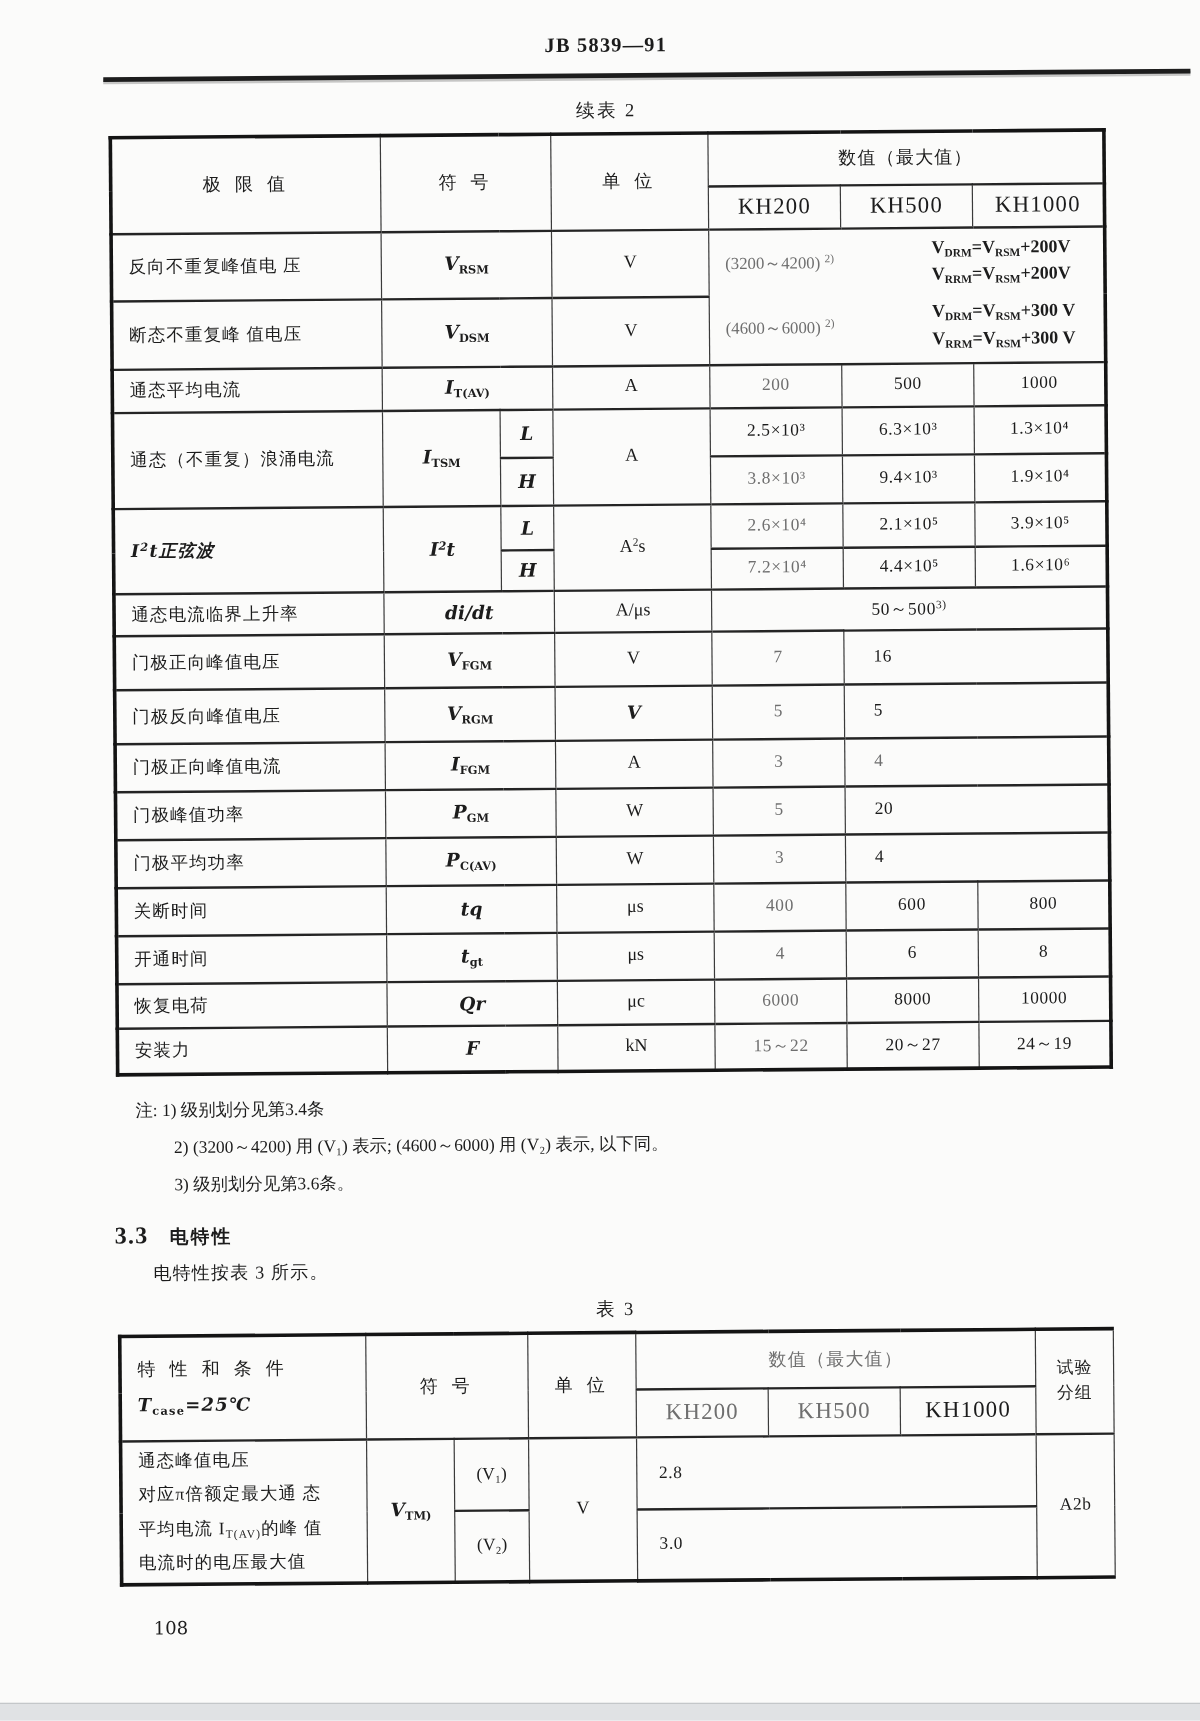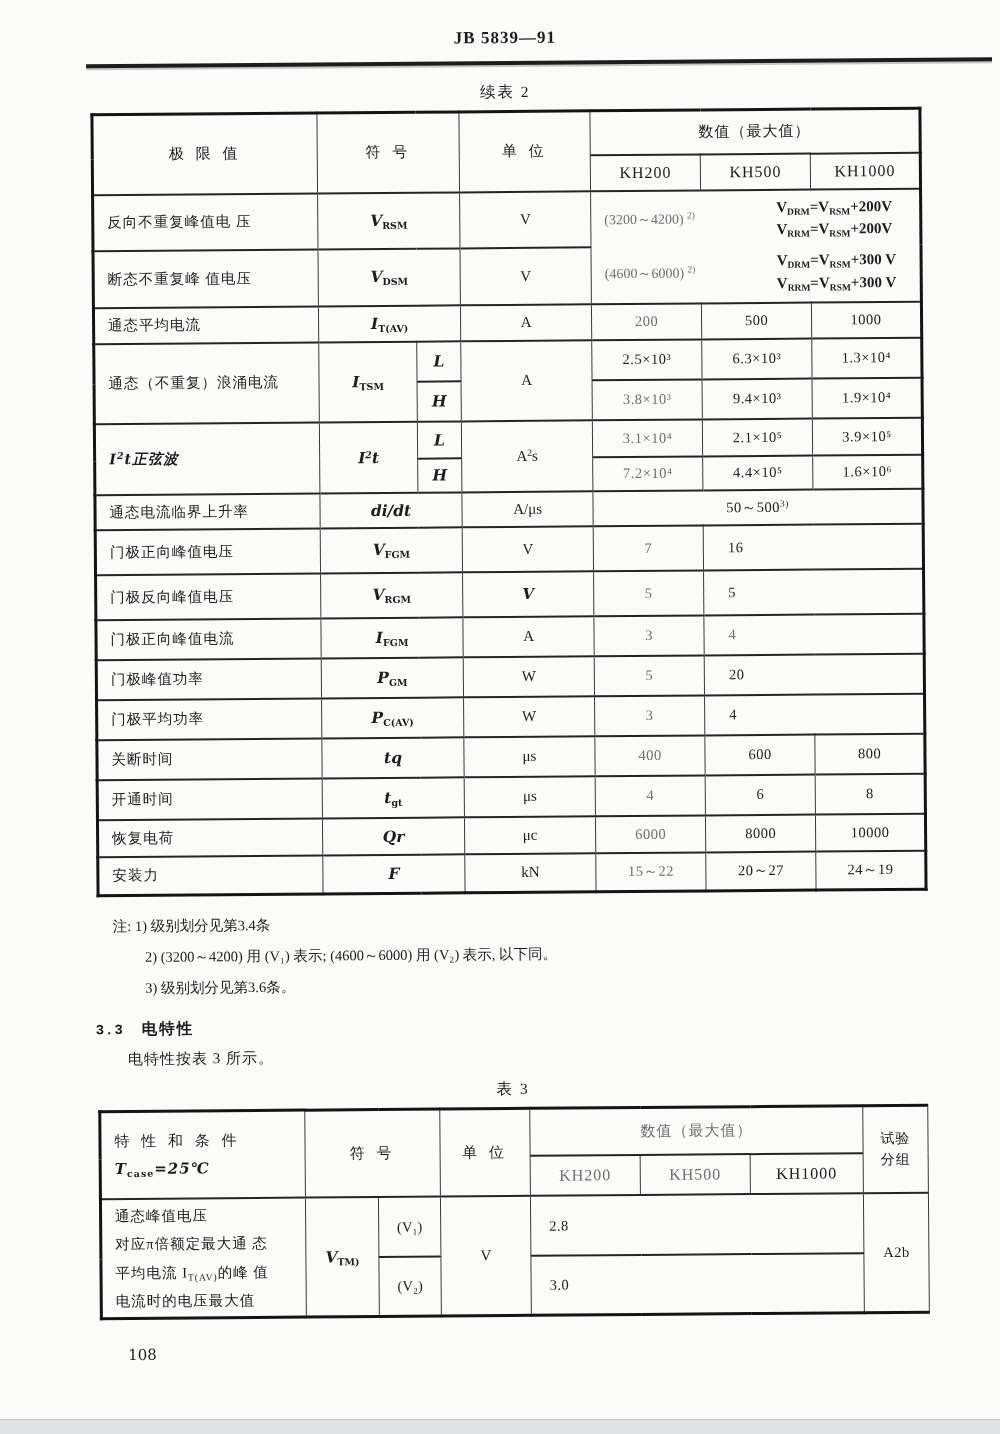--- a/index.html
+++ b/index.html
@@ -21,29 +21,29 @@
   .t3{border:3px solid #141414;border-right:none;}
   td.lbl{text-align:left;padding-left:13px;letter-spacing:1px;}
   .sym{font-style:italic;font-family:"DejaVu Serif",serif;font-size:15.5px;font-weight:600;}
   .sym sub{font-style:normal;}
   sub{font-size:9.5px;vertical-align:-3px;}
   sup{font-size:9.5px;vertical-align:5px;}
   .unit{font-size:15px;}
   .val{font-size:14.5px;letter-spacing:.5px;}
   .faint{color:#6f6f6f;}
   .hdr{letter-spacing:4px;font-size:15px;}
-  .models td{font-size:16px;letter-spacing:1px;text-align:center;}
+  .models td{font-size:19px;letter-spacing:1px;text-align:center;}
   .vcell{vertical-align:middle;}
   .vblock{display:flex;align-items:center;justify-content:flex-start;padding:4px 0 4px 10px;}
   .vrange{width:150px;text-align:left;font-size:14px;white-space:nowrap;}
   .vformulas{margin-left:22px;text-align:left;font-weight:600;font-size:15px;line-height:1.45;}
   .notes{margin:14px 0 0 16px;font-size:14.5px;line-height:2.15;}
   .notes .n-ind{padding-left:32px;}
   .sec{margin:14px 0 0 -2px;font-size:15.5px;}
-  .sec .num{font-weight:bold;font-family:Liberation Mono, monospace;font-size:14px;letter-spacing:1px;text-align:center;}
+  .sec .num{font-weight:bold;font-family:Liberation Serif, serif;font-size:20px;letter-spacing:1px;text-align:center;}
   .sec .ttl{font-weight:bold;margin-left:14px;letter-spacing:2px;}
   .sec-body{margin:10px 0 0 30px;font-size:15px;letter-spacing:1px;}
   .t3 .char-hdr{line-height:1.9;}
   .t3 .grp{font-size:14px;line-height:1.5;letter-spacing:1px;}
   .t3 td.vleft{text-align:left;padding-left:18px;}
   .t3 .lbl4{line-height:1.95;font-size:14.5px;}
   .pageno{margin:26px 0 0 28px;font-size:15px;font-family:"DejaVu Serif",serif;}
   .bottom-strip{position:absolute;left:0;bottom:0;width:1000px;height:14px;background:#e0e2e4;
                 border-top:1px solid #c4c7c9;z-index:2;}
 </style>
@@ -131,21 +131,21 @@
           <td class="val faint">3.8×10³</td>
           <td class="val">9.4×10³</td>
           <td class="val">1.9×10⁴</td>
         </tr>
 
         <tr style="height:37px">
           <td rowspan="2" class="lbl sym" style="font-size:14.5px">I<sup>2</sup>t正弦波</td>
           <td rowspan="2" class="sym">I<sup>2</sup>t</td>
           <td class="sym">L</td>
           <td rowspan="2" class="unit">A<sup>2</sup>s</td>
-          <td class="val faint">3.1×10⁴</td>
+          <td class="val faint">2.6×10⁴</td>
           <td class="val">2.1×10⁵</td>
           <td class="val">3.9×10⁵</td>
         </tr>
         <tr style="height:34px">
           <td class="sym">H</td>
           <td class="val faint">7.2×10⁴</td>
           <td class="val">4.4×10⁵</td>
           <td class="val">1.6×10⁶</td>
         </tr>
 

